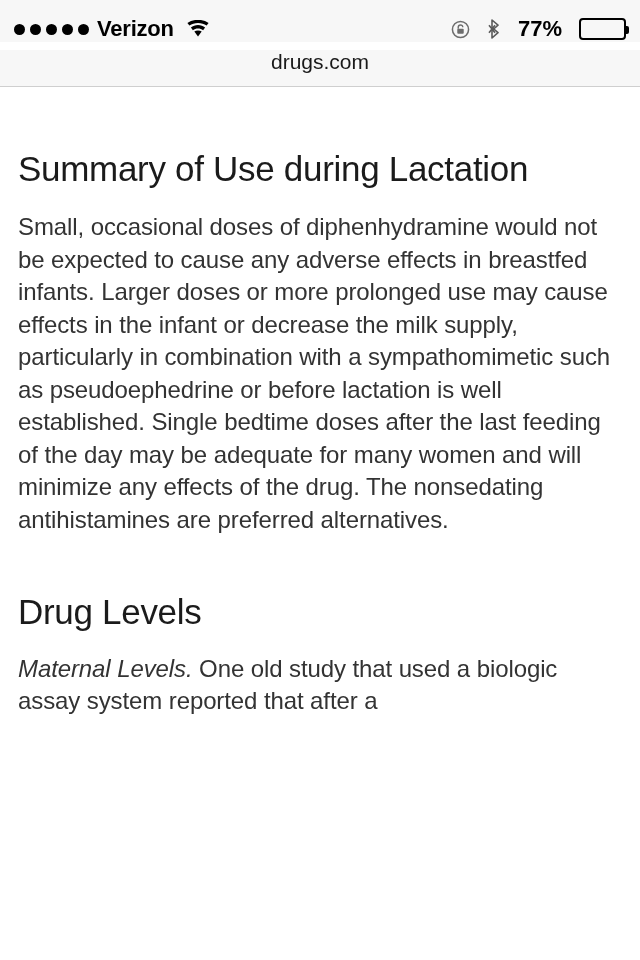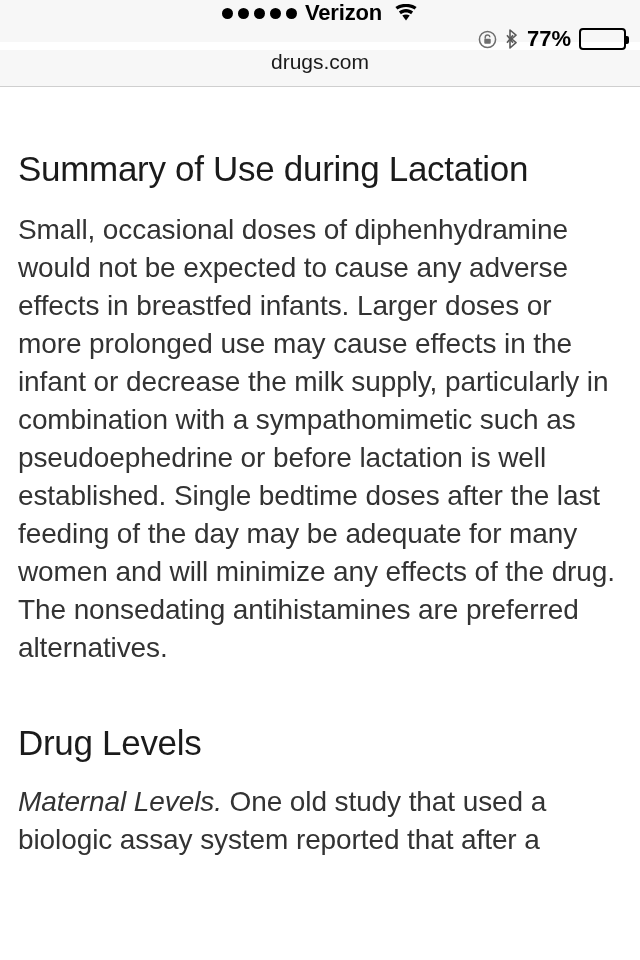--- a/index.html
+++ b/index.html
@@ -13,25 +13,24 @@
     overflow: hidden;
     font-family: "Liberation Sans", sans-serif;
     -webkit-font-smoothing: antialiased;
   }
 
   
   .statusbar {
     height: 42px;
     background: #f7f7f7;
     display: flex;
-    align-items: center;
+    align-items: flex-end;
     padding: 0 14px;
     box-sizing: border-box;
     position: relative;
-    flex-direction: column;
   }
   .sb-left {
     display: flex;
     align-items: center;
     gap: 8px;
     flex: 0 0 auto;
   }
   .dots {
     display: flex;
     gap: 5px;
@@ -64,21 +63,21 @@
     text-align: center;
     font-size: 23px;
     font-weight: bold;
     color: #000;
     pointer-events: none;
   }
   .sb-right {
     margin-left: auto;
     display: flex;
     align-items: center;
-    gap: 8px;
+    gap: 17px;
     flex: 0 0 auto;
     z-index: 2;
   }
   .lock-icon {
     width: 19px;
     height: 19px;
     color: #6d6d6d;
   }
   .bt-icon {
     width: 14px;
@@ -133,21 +132,21 @@
   }
   h1.heading {
     font-size: 35px;
     font-weight: normal;
     color: #1b1b1b;
     margin: 62px 0 0 0;
     line-height: 1.15;
     letter-spacing: -0.3px;
   }
   p.body {
-    font-size: 28px;
+    font-size: 24px;
     line-height: 1.355;
     color: #333333;
     margin: 22px 0 0 0;
     letter-spacing: -0.1px;
   }
   h1.heading.second {
     margin-top: 56px;
   }
   p.body.cut {
     margin-top: 20px;

